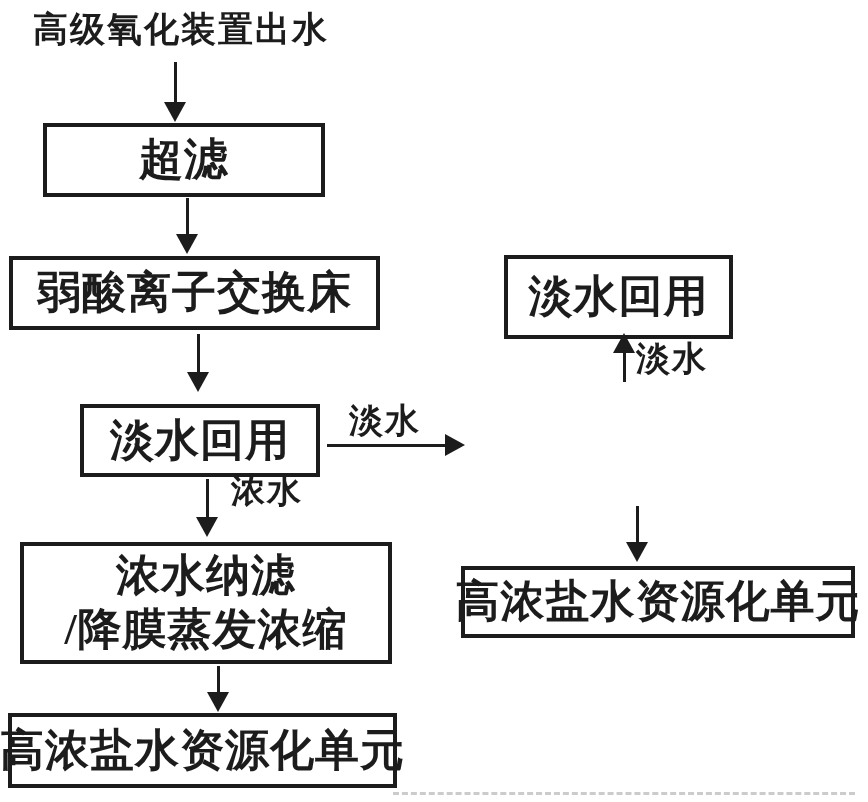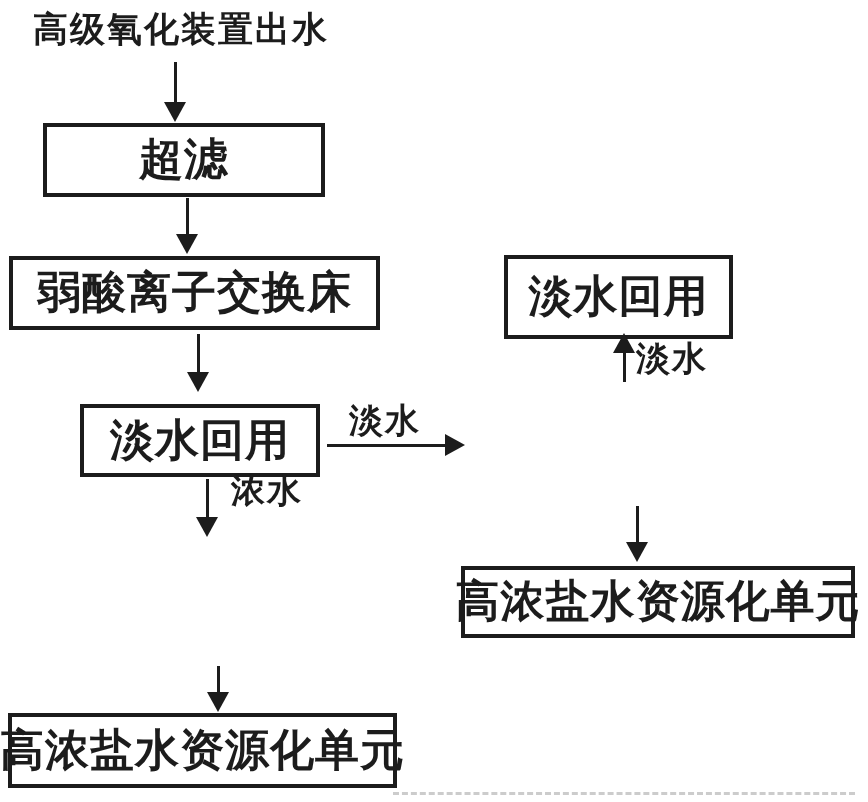--- a/index.html
+++ b/index.html
@@ -136,20 +136,24 @@
     <div class="head-right"></div>
   </div>
   <div class="flow-label" style="left:349px; top:398px;">淡水</div>
 
   <div class="varrow" style="left:196px; top:479px; height:58px;">
     <div class="shaft-v"></div>
     <div class="head-down"></div>
   </div>
   <div class="flow-label" style="left:231px; top:468px;">浓水</div>
 
+  <div class="node" style="left:20px; top:542px; width:372px; height:122px;">
+    <span>浓水纳滤</span>
+    <span>/降膜蒸发浓缩</span>
+  </div>
 
   <div class="varrow" style="left:207px; top:666px; height:46px;">
     <div class="shaft-v"></div>
     <div class="head-down"></div>
   </div>
 
   <div class="node" style="left:8px; top:713px; width:389px; height:75px;">
     <span>高浓盐水资源化单元</span>
   </div>
 

